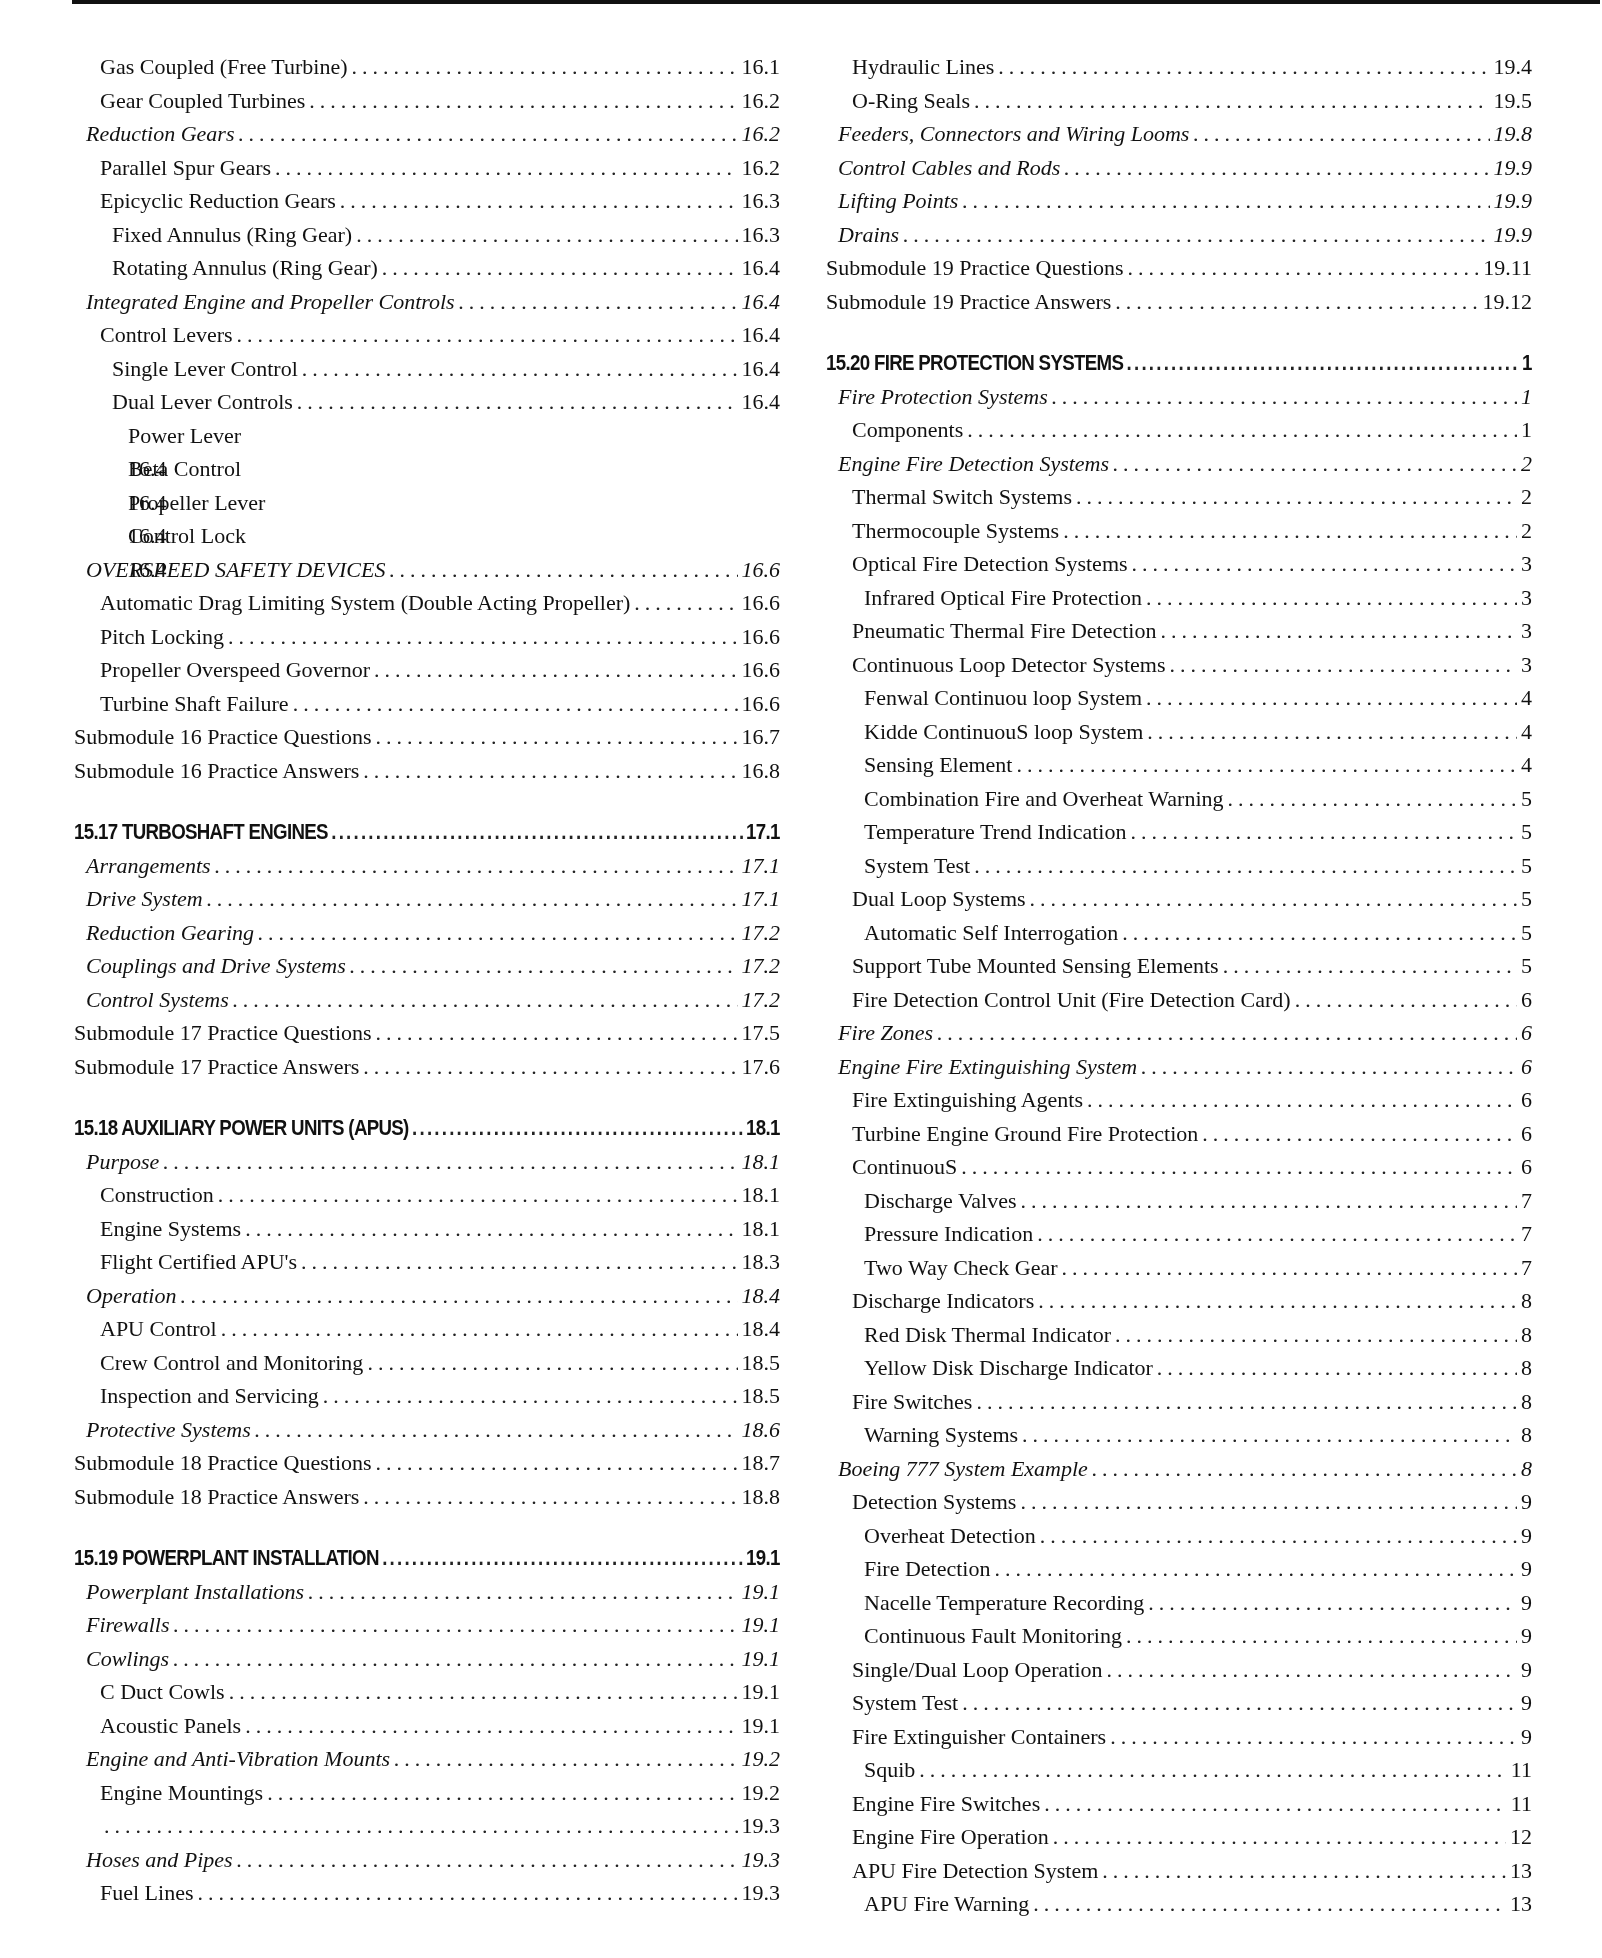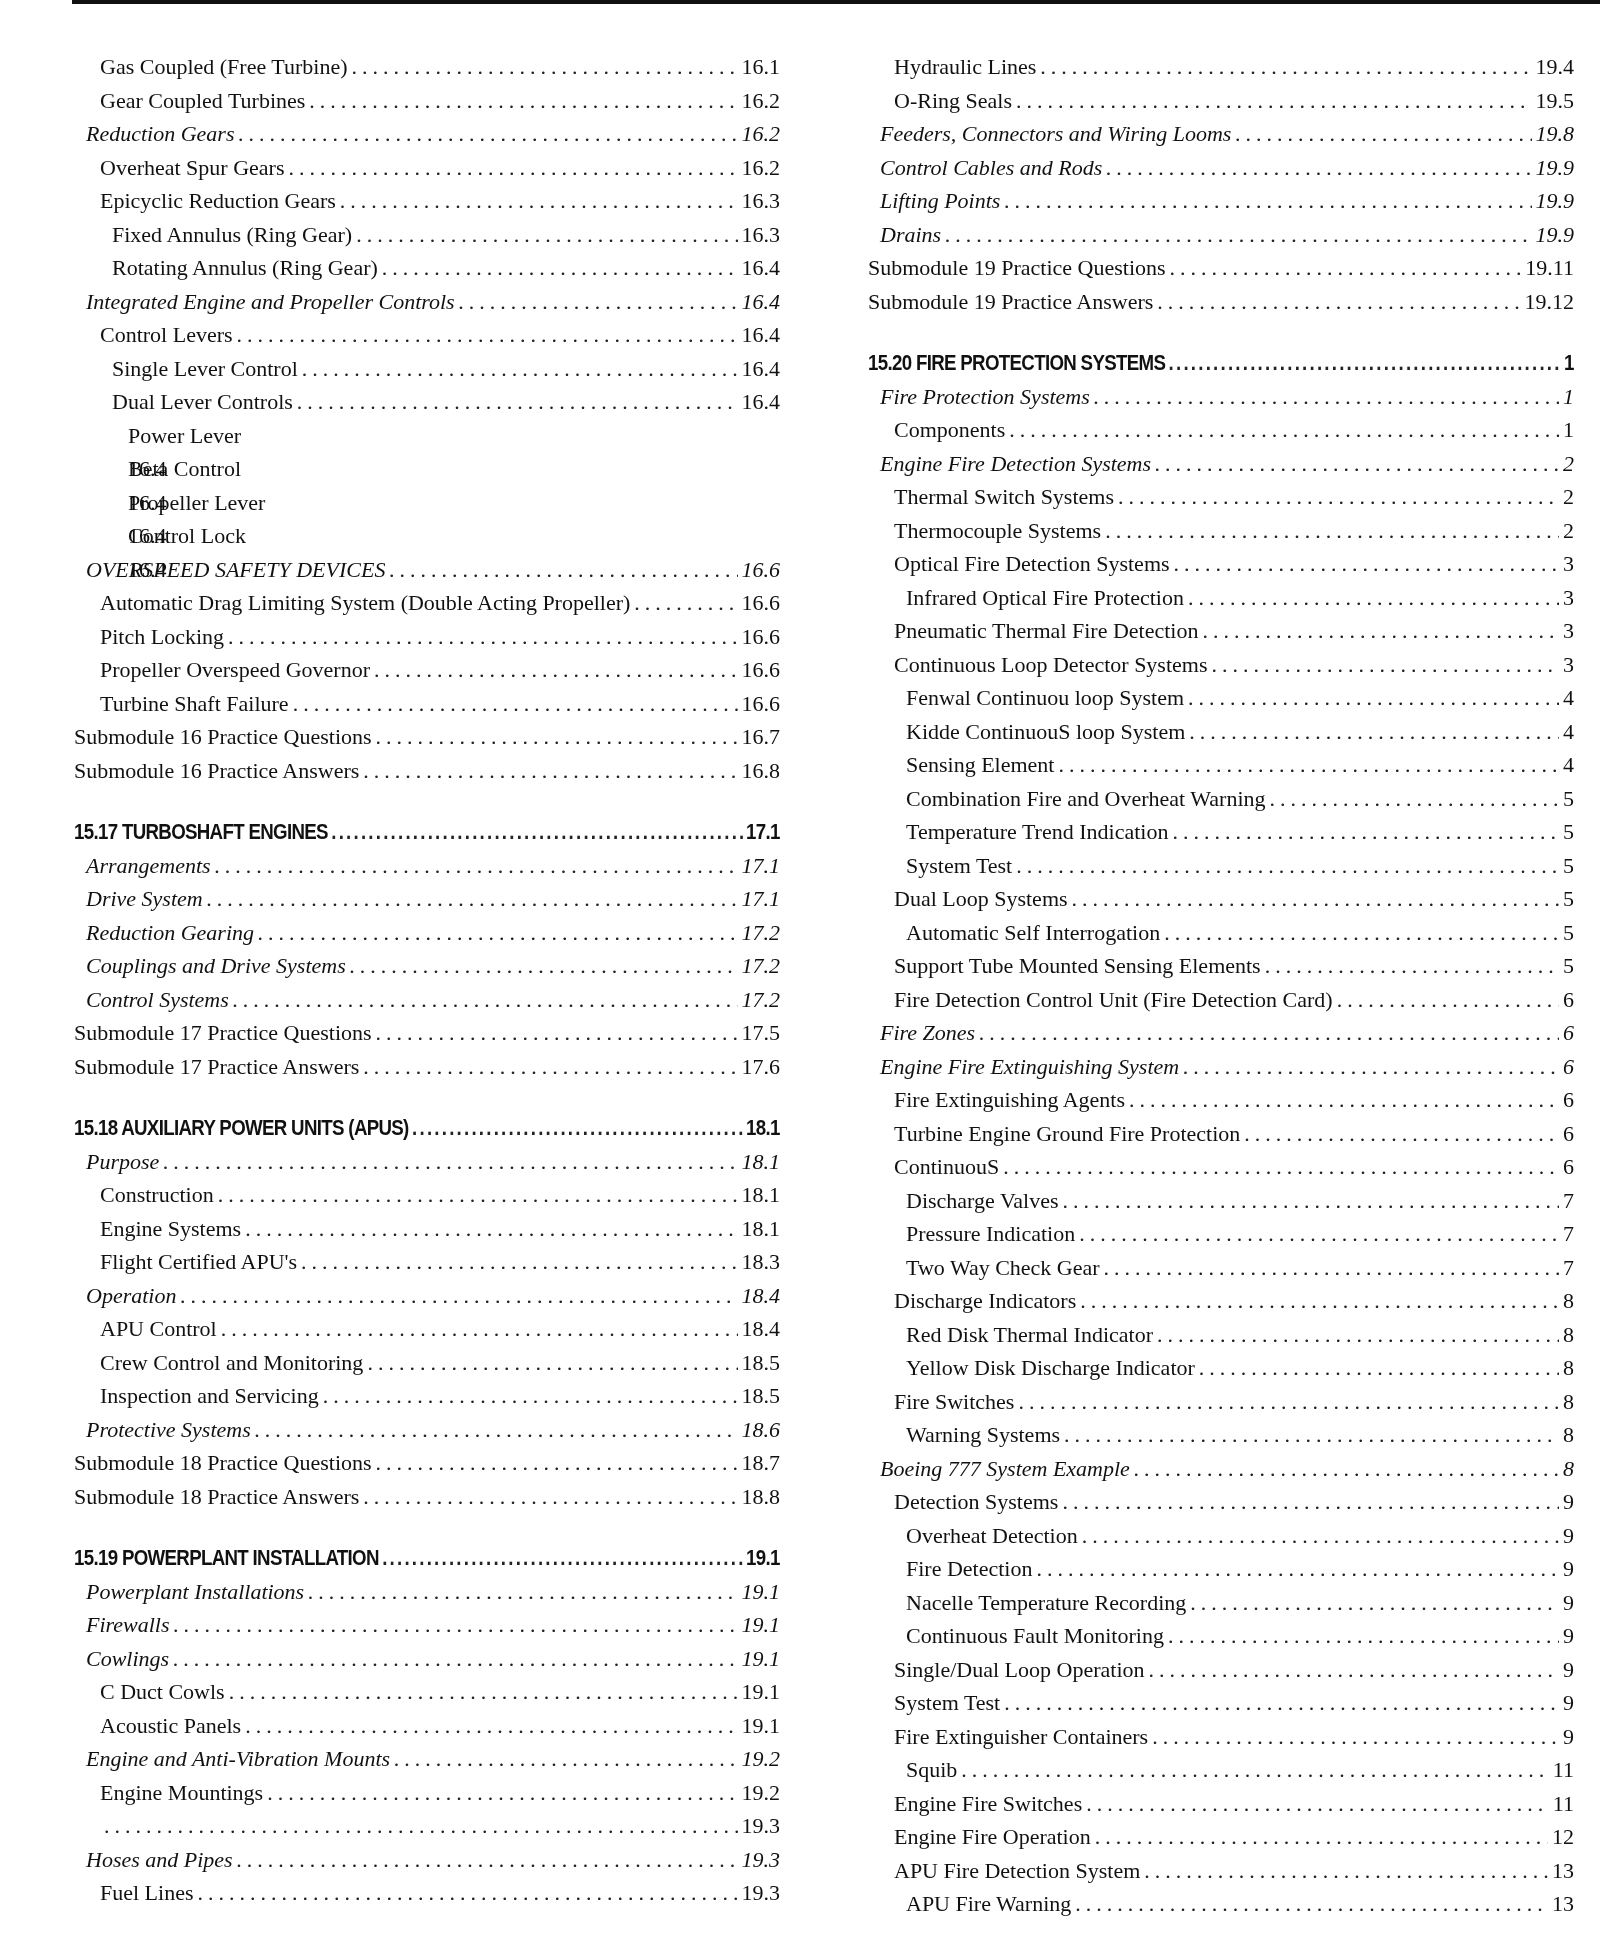--- a/index.html
+++ b/index.html
@@ -1,20 +1,20 @@
 <!DOCTYPE html>
 <html><head>
 <meta charset="utf-8">
 <style>
   html, body { margin:0; padding:0; background:#ffffff; }
   body { width:1602px; height:1958px; position:relative; overflow:hidden; font-family:"Liberation Serif","DejaVu Serif",serif; color:#111; }
   .top-rule { position:absolute; left:72px; top:0; width:1528px; height:4px; background:#111; }
   .col { position:absolute; top:50px; }
   .col-left { left:74px; width:706px; }
-  .col-right { left:868px; width:706px; }
+  .col-right { left:826px; width:706px; }
   .entry { display:flex; align-items:baseline; height:33.5px; font-size:22px; line-height:33.5px; white-space:nowrap; }
   .entry .label { flex:0 0 auto; }
   .entry .dots { flex:1 1 auto; overflow:hidden; margin:0 4px; letter-spacing:3.2px; color:#222; }
   .entry .dots::before { content:". . . . . . . . . . . . . . . . . . . . . . . . . . . . . . . . . . . . . . . . . . . . . . . . . . . . . . . . . . . . . . . . . . . . . . . . . . . . . . . . . . . . . . . . . . . . . . . . . . . . . . . . . . . . . . . . . . . . . . . . . . . . . . . . . . . . . . . . . . . . . . . . . . . . . . . . . . . . . . . . . . . ."; letter-spacing:0; word-spacing:-0.5px; }
   .entry .page { flex:0 0 auto; }
   .entry.heading { font-family:"Liberation Sans","DejaVu Sans",sans-serif; font-weight:bold; font-size:22px; letter-spacing:-0.8px; transform:scaleX(0.85); transform-origin:left center; width:117.6%; }
   .entry.heading .dots::before { word-spacing:-3.5px; }
   .lvl0 { padding-left:0px; }
   .lvl1 { padding-left:12px;font-style:italic; }
   .lvl2 { padding-left:26px;align-items:flex-end; }
@@ -37,21 +37,21 @@
       <span class="label">Gear Coupled Turbines</span>
       <span class="dots"></span>
       <span class="page">16.2</span>
     </div>
     <div class="entry lvl1">
       <span class="label">Reduction Gears</span>
       <span class="dots"></span>
       <span class="page">16.2</span>
     </div>
     <div class="entry lvl2">
-      <span class="label">Overheat Spur Gears</span>
+      <span class="label">Parallel Spur Gears</span>
       <span class="dots"></span>
       <span class="page">16.2</span>
     </div>
     <div class="entry lvl2">
       <span class="label">Epicyclic Reduction Gears</span>
       <span class="dots"></span>
       <span class="page">16.3</span>
     </div>
     <div class="entry lvl3">
       <span class="label">Fixed Annulus (Ring Gear)</span>

